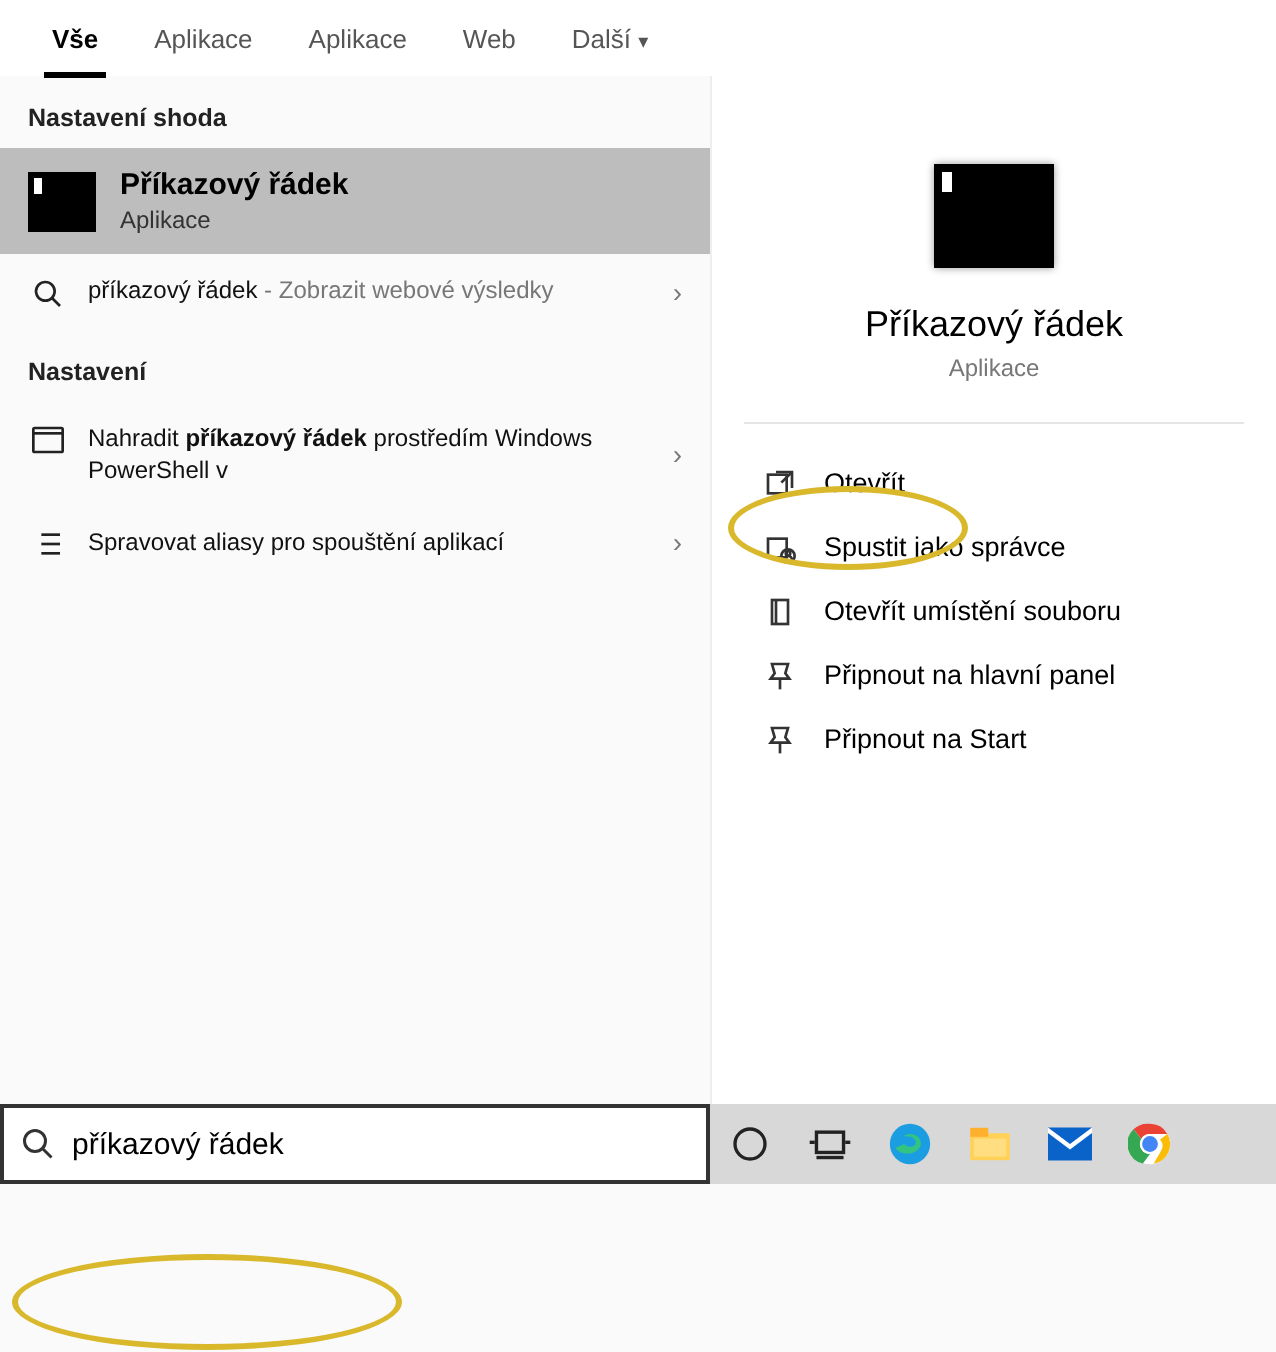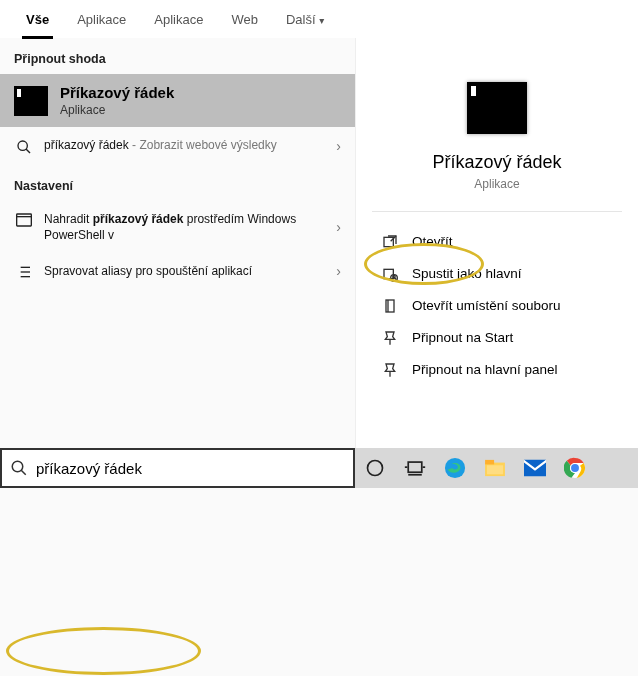--- a/index.html
+++ b/index.html
@@ -1,17 +1,17 @@
 <!DOCTYPE html>
 <html><head>
 <meta charset="utf-8">
 <style>
   * { box-sizing: border-box; margin: 0; padding: 0; font-family: "Segoe UI", Arial, sans-serif; }
   html, body { width: 638px; height: 676px; overflow: hidden; background: #fafafa; }
-  .root { width: 638px; height: 488px; position: relative; display: flex; flex-direction: column; }
+  .root { width: 638px; height: 592px; position: relative; display: flex; flex-direction: column; }
 
   
   .tabs { display: flex; align-items: center; gap: 0; padding: 4px 0 0 12px; background: #fff; border-bottom: 1px solid #fff; }
   .tab { font-size: 13px; color: #555; padding: 8px 14px 10px; cursor: pointer; position: relative; }
   .tab.active { color: #000; font-weight: 600; }
   .tab.active::after { content:""; position:absolute; left:10px; right:10px; bottom:-2px; height:3px; background:#000; }
 
   
   .cols { flex: 1; display: flex; min-height: 0; }
   .left { width: 355px; background: #fafafa; display:flex; flex-direction:column; }
@@ -68,21 +68,21 @@
   <div class="tabs">
     <div class="tab active">Vše</div>
     <div class="tab">Aplikace</div>
     <div class="tab">Aplikace</div>
     <div class="tab">Web</div>
     <div class="tab"><span>Další</span> <span style="font-size:10px;">▾</span></div>
   </div>
 
   <div class="cols">
     <div class="left">
-      <div class="sec-header">Připnout shoda</div>
+      <div class="sec-header">Nastavení shoda</div>
       <div class="best">
         <div class="thumb">
             <div class="cur"></div>
           </div>
         <div>
           <div class="t1">Příkazový řádek</div>
           <div class="t2">Aplikace</div>
         </div>
       </div>
 
@@ -154,48 +154,48 @@
         </div>
         <div class="action">
           <div class="aico">
             <svg width="16" height="16" viewBox="0 0 24 24" fill="none" stroke="#333" stroke-width="2">
                 <rect x="3" y="5" width="14" height="14"></rect>
                 <circle cx="18" cy="18" r="5"></circle>
                 <circle cx="18" cy="16" r="1.7"></circle>
                 <path d="M15 21c0-2 1.5-3 3-3s3 1 3 3"></path>
               </svg>
           </div>
-          <span>Spustit jako hlavní</span>
+          <span>Spustit jako správce</span>
         </div>
         <div class="action">
           <div class="aico">
             <svg width="16" height="16" viewBox="0 0 24 24" fill="none" stroke="#333" stroke-width="2">
                 <rect x="6" y="3" width="12" height="18"></rect>
                 <line x1="9" y1="3" x2="9" y2="21"></line>
               </svg>
           </div>
           <span>Otevřít umístění souboru</span>
         </div>
         <div class="action">
           <div class="aico">
             <svg width="16" height="16" viewBox="0 0 24 24" fill="none" stroke="#333" stroke-width="2">
                 <path d="M6 3h12l-2 7 3 4H5l3-4z"></path>
                 <line x1="12" y1="14" x2="12" y2="22"></line>
               </svg>
           </div>
-          <span>Připnout na Start</span>
+          <span>Připnout na hlavní panel</span>
         </div>
         <div class="action">
           <div class="aico">
             <svg width="16" height="16" viewBox="0 0 24 24" fill="none" stroke="#333" stroke-width="2">
                 <path d="M6 3h12l-2 7 3 4H5l3-4z"></path>
                 <line x1="12" y1="14" x2="12" y2="22"></line>
               </svg>
           </div>
-          <span>Připnout na hlavní panel</span>
+          <span>Připnout na Start</span>
         </div>
       </div>
     </div>
   </div>
 
   <div class="search-wrap">
     <span class="sico">
       <svg width="18" height="18" viewBox="0 0 24 24" fill="none" stroke="#333" stroke-width="2">
           <circle cx="10" cy="10" r="7"></circle>
           <line x1="21" y1="21" x2="15" y2="15"></line>

